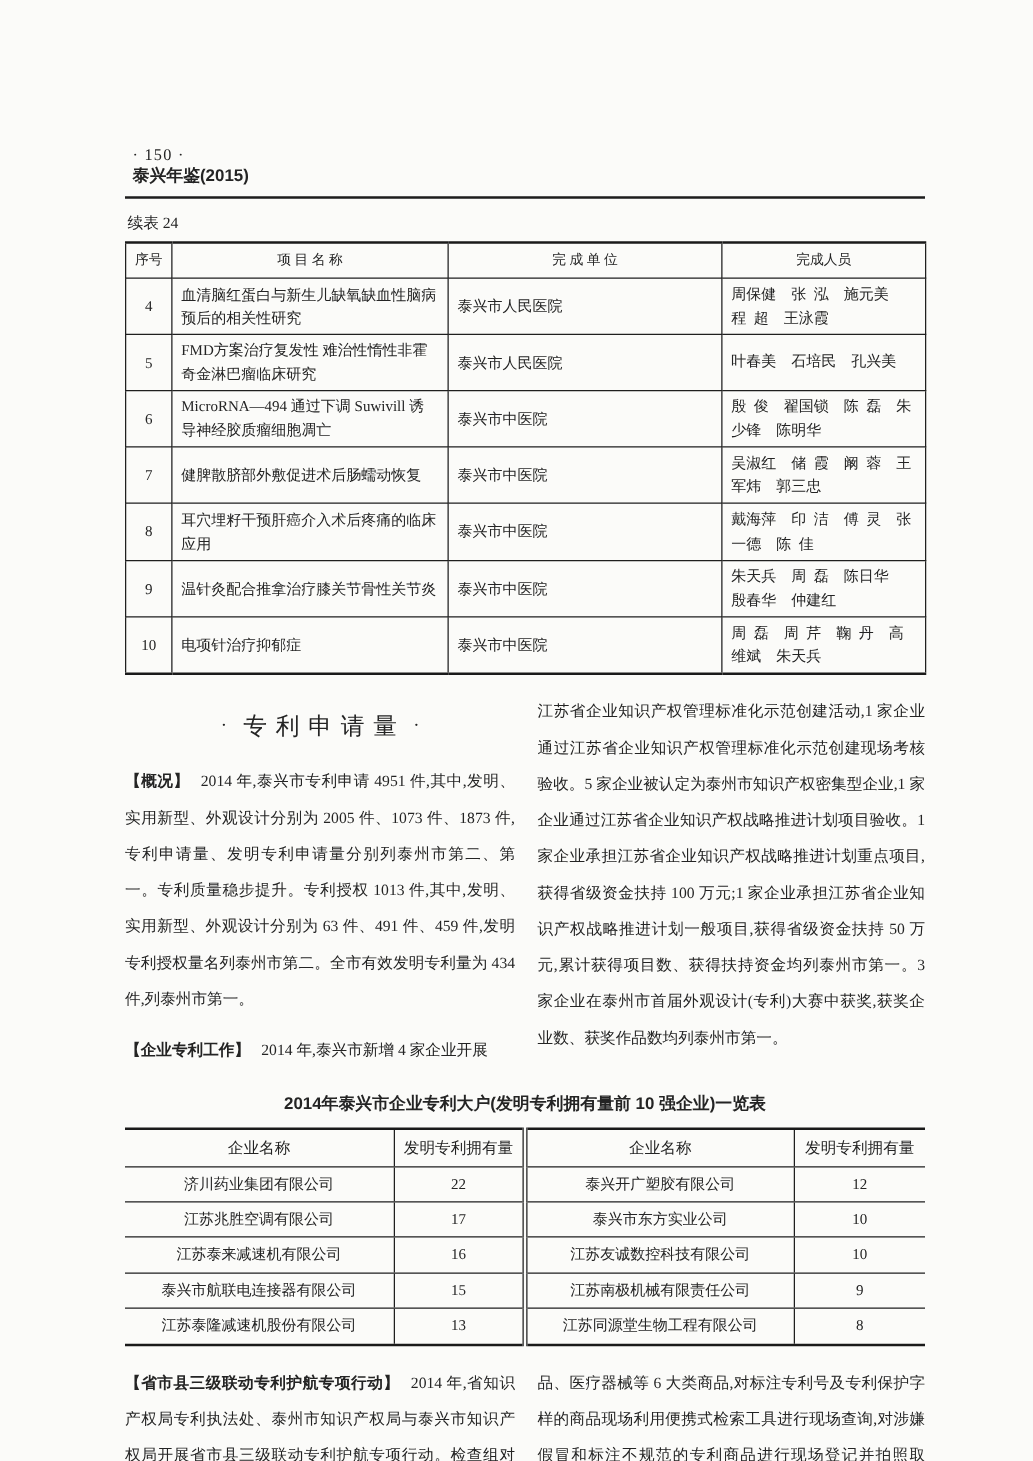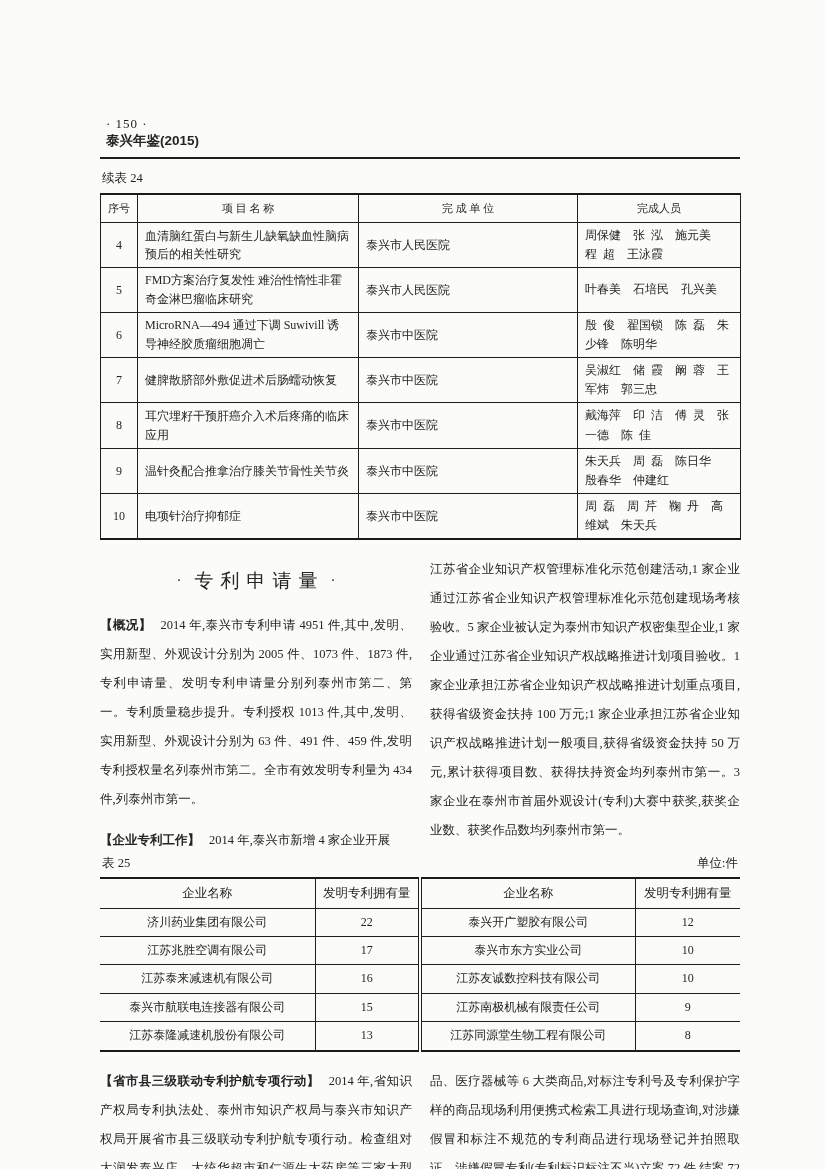--- a/index.html
+++ b/index.html
@@ -137,24 +137,21 @@
         </div>
         <div class="para">
           <span class="plabel">【企业专利工作】</span><span>2014 年,泰兴市新增 4 家企业开展</span>
         </div>
       </div>
       <div class="col-r">
         <div class="para">江苏省企业知识产权管理标准化示范创建活动,1 家企业通过江苏省企业知识产权管理标准化示范创建现场考核验收。5 家企业被认定为泰州市知识产权密集型企业,1 家企业通过江苏省企业知识产权战略推进计划项目验收。1 家企业承担江苏省企业知识产权战略推进计划重点项目,获得省级资金扶持 100 万元;1 家企业承担江苏省企业知识产权战略推进计划一般项目,获得省级资金扶持 50 万元,累计获得项目数、获得扶持资金均列泰州市第一。3 家企业在泰州市首届外观设计(专利)大赛中获奖,获奖企业数、获奖作品数均列泰州市第一。</div>
       </div>
     </div>
 
-    <div class="t25-cap">
-      <span>表 25</span>
-      <span>单位:件</span>
-    </div>
+    <div class="t25-title">2014年泰兴市企业专利大户(发明专利拥有量前 10 强企业)一览表</div>
 
     <table class="t25">
       <colgroup>
         <col style="width:215px">
           <col style="width:105px">
           <col style="width:215px">
           <col style="width:105px">
       </colgroup>
       <thead>
         <tr>

